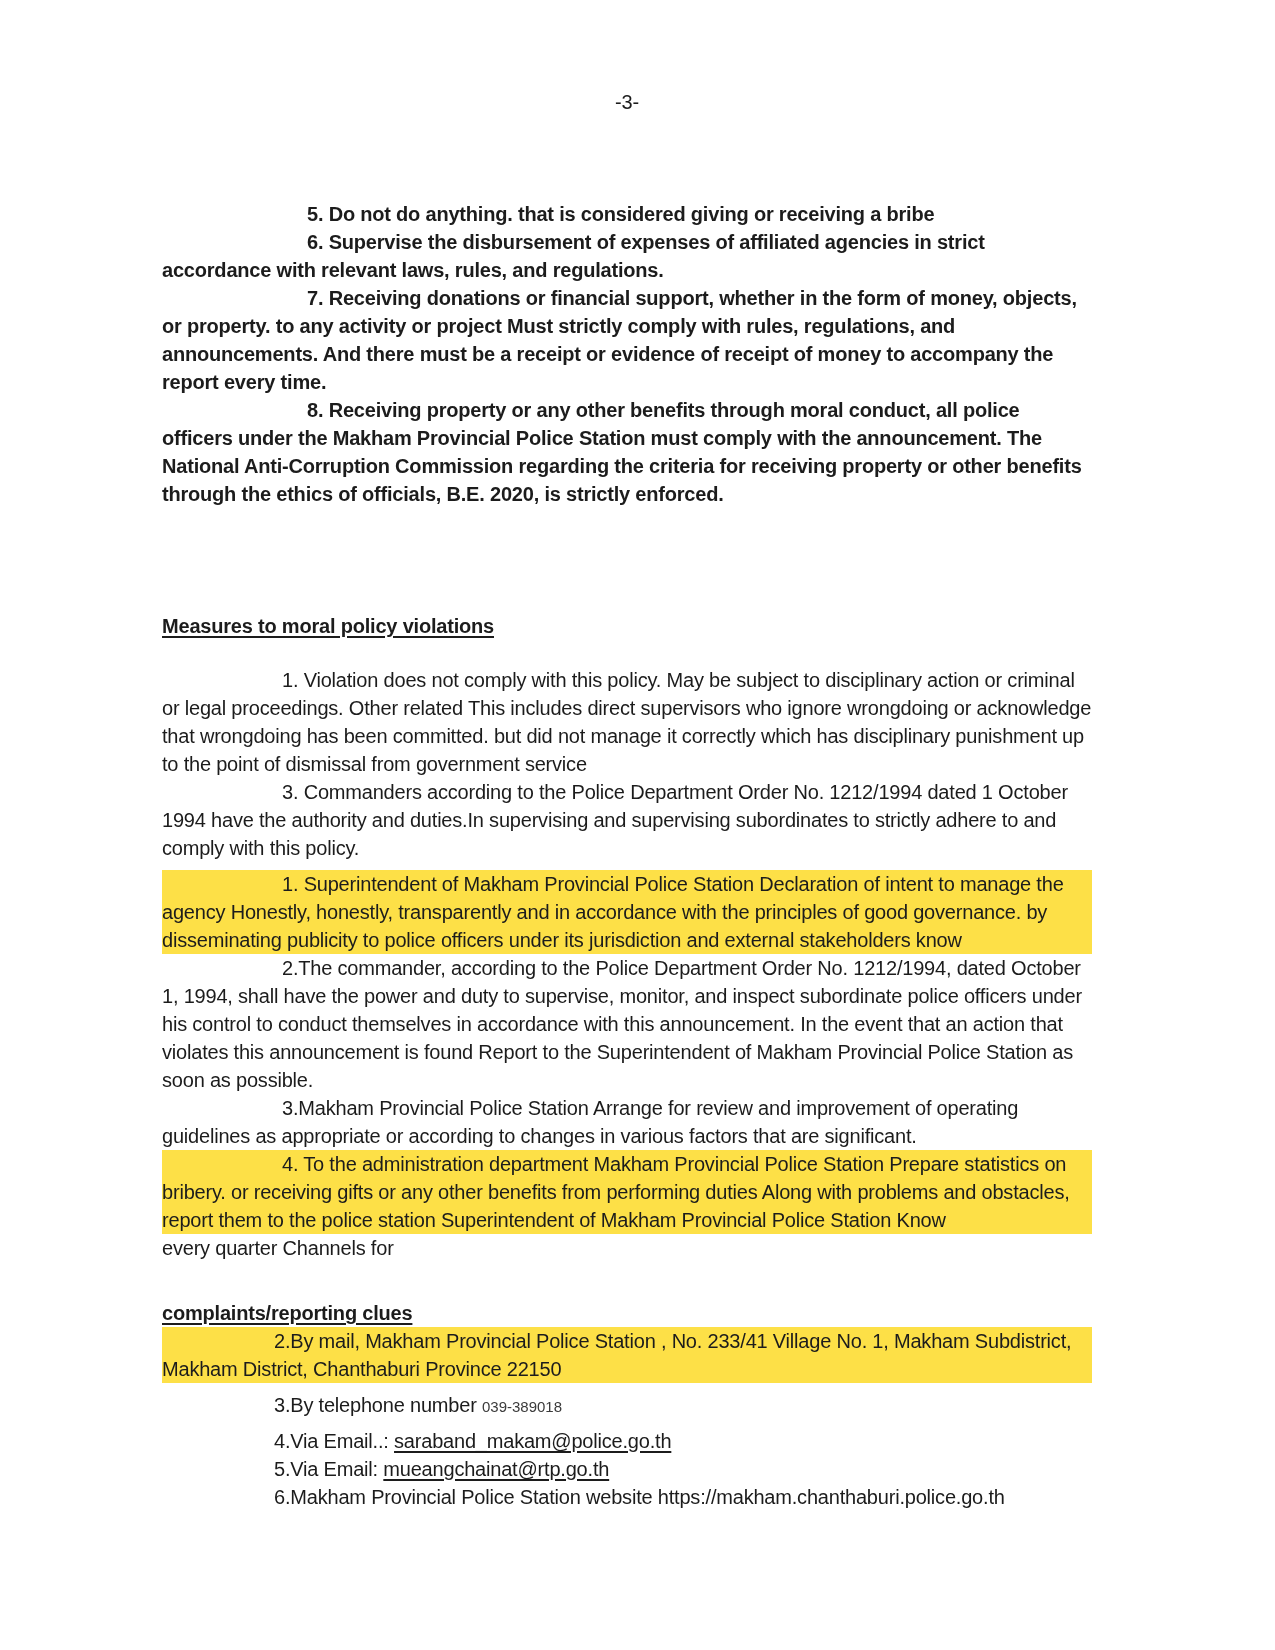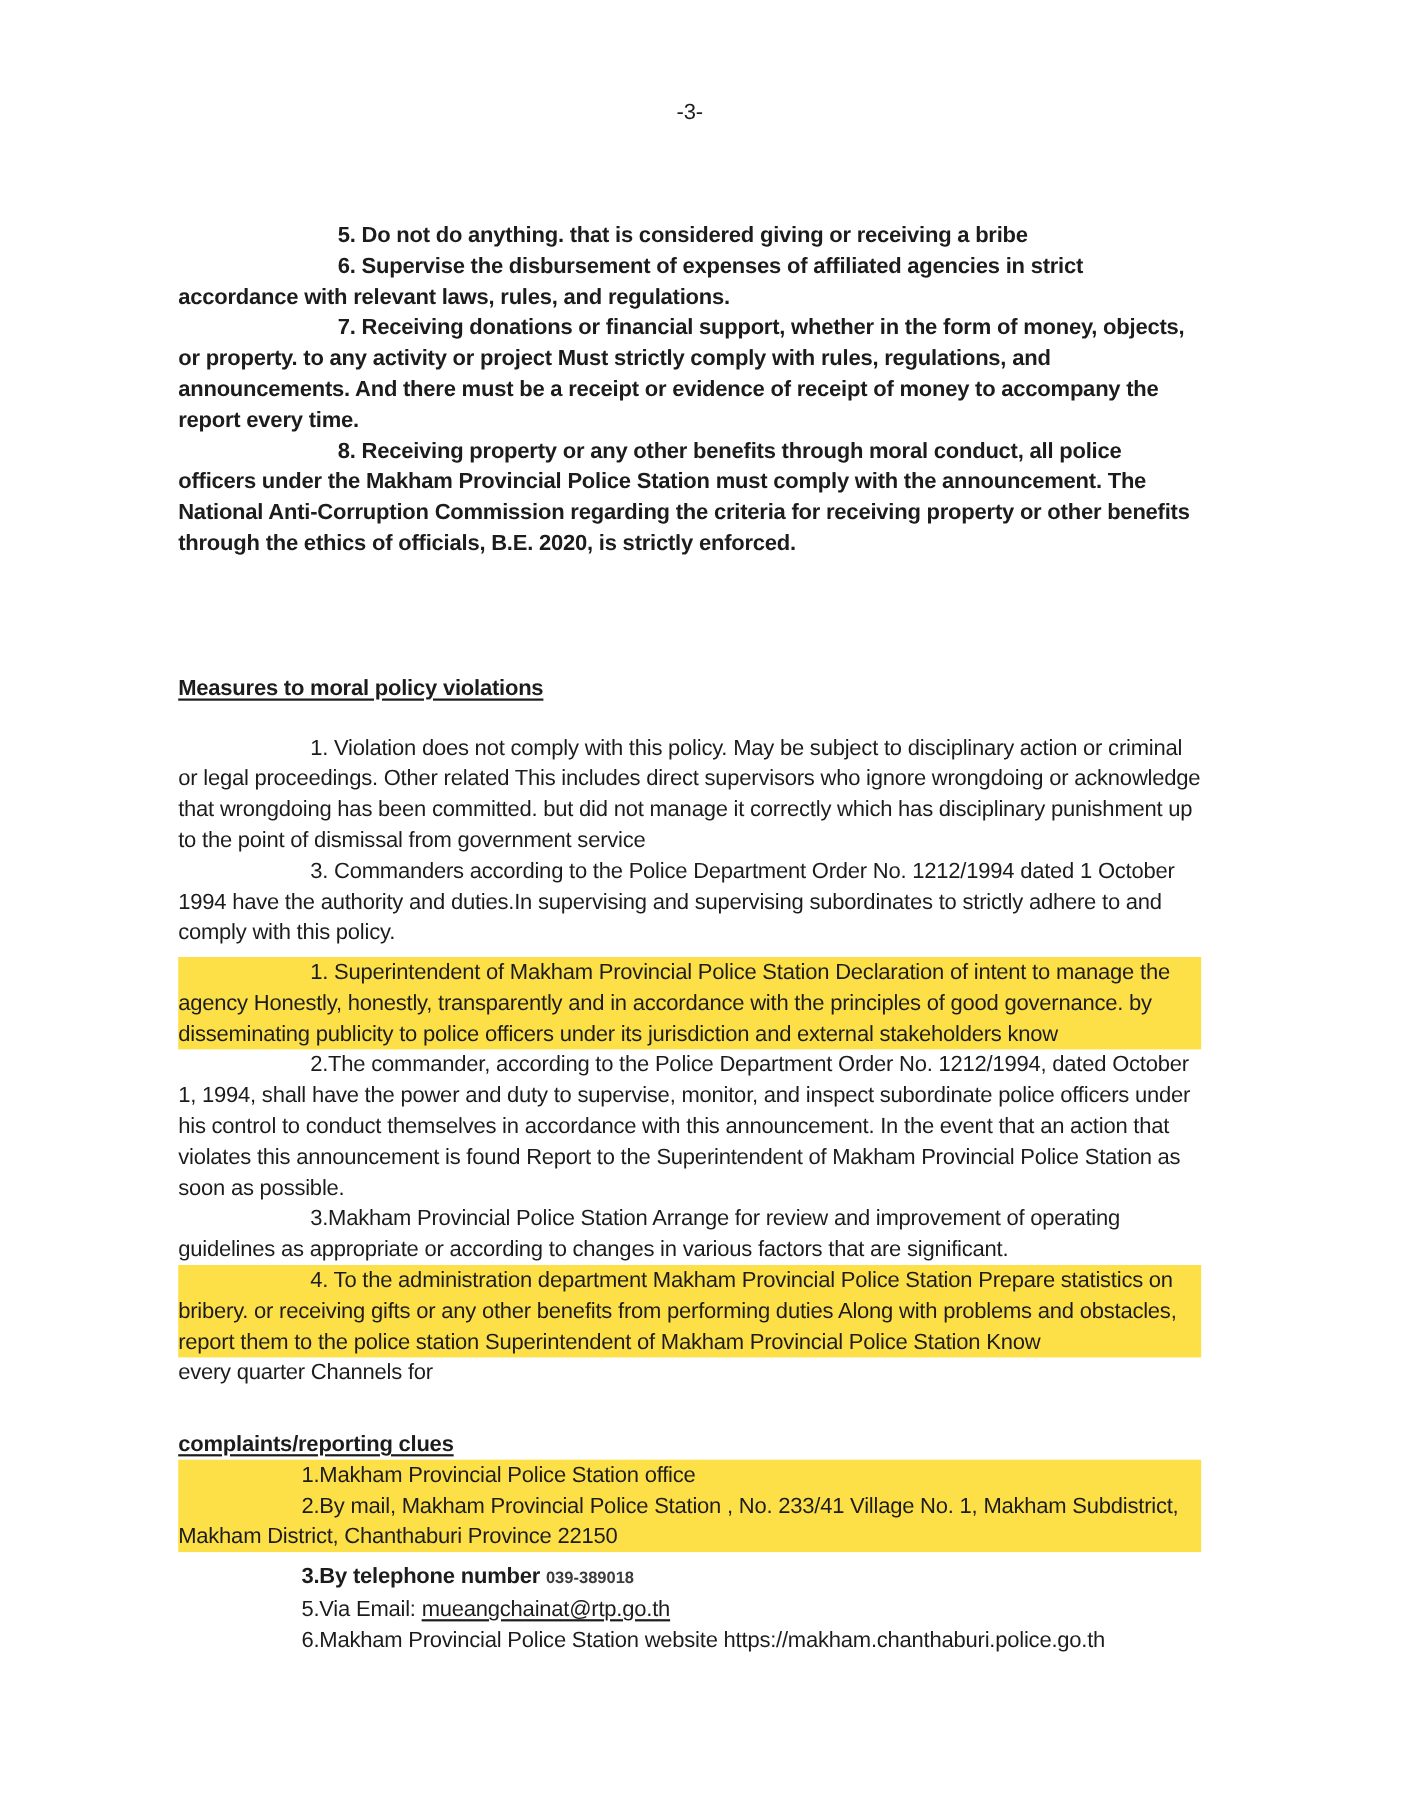--- a/index.html
+++ b/index.html
@@ -31,21 +31,21 @@
     font-weight: bold;
     text-decoration: underline;
     text-decoration-thickness: 2px;
     text-underline-offset: 3px;
   }
   .h-violations { margin-top: 104px; margin-bottom: 26px; }
   .h-monitoring { margin-top: 20px; margin-bottom: 8px; }
   .h-complaints { margin-top: 37px; margin-bottom: 0; }
   .highlight { background: #fde047; }
   .c-block { margin-bottom: 0; }
-  .c3 { margin-top: 8px; font-weight: bold; }
+  .c3 { margin-top: 8px; }
   .c4 { margin-top: 6px; }
   .phone {
     font-size: 15px;
     letter-spacing: 0;
     color: #3b3b3b;
   }
   a.doc-link {
     color: inherit;
     text-decoration: underline;
     text-decoration-thickness: 1.5px;
@@ -80,26 +80,29 @@
     <div class="m-para">2.The commander, according to the Police Department Order No. 1212/1994, dated October 1, 1994, shall have the power and duty to supervise, monitor, and inspect subordinate police officers under his control to conduct themselves in accordance with this announcement. In the event that an action that violates this announcement is found Report to the Superintendent of Makham Provincial Police Station  as soon as possible.</div>
     <div class="m-para">3.Makham Provincial Police Station  Arrange for review and improvement of operating guidelines as appropriate or according to changes in various factors that are significant.</div>
     <div class="m-para highlight">4. To the administration department Makham Provincial Police Station Prepare statistics on bribery. or receiving gifts or any other benefits from performing duties Along with problems and obstacles, report them to the police station Superintendent of Makham Provincial Police Station  Know</div>
     <div>every quarter Channels for</div>
   </div>
 
   <div class="heading h-complaints">complaints/reporting clues</div>
 
   <div>
     <div class="highlight c-block">
-      <div class="c-item">1.Makham Provincial Police Station office</div>
       <div class="c-item">2.By mail, Makham Provincial Police Station ,  No. 233/41 Village No. 1, Makham Subdistrict, Makham District, Chanthaburi Province 22150</div>
     </div>
     <div class="c-item c3">
       <span>3.By telephone number</span>
       <span class="phone">039-389018</span>
+    </div>
+    <div class="c-item c4">
+      <span>4.Via Email..:</span>
+      <a href="#" class="doc-link">saraband_makam@police.go.th</a>
     </div>
     <div class="c-item">
       <span>5.Via Email:</span>
       <a href="#" class="doc-link">mueangchainat@rtp.go.th</a>
     </div>
     <div class="c-item">
       <span>6.Makham Provincial Police Station  website</span>
       <span class="url-plain">https://makham.chanthaburi.police.go.th</span>
     </div>
   </div>

